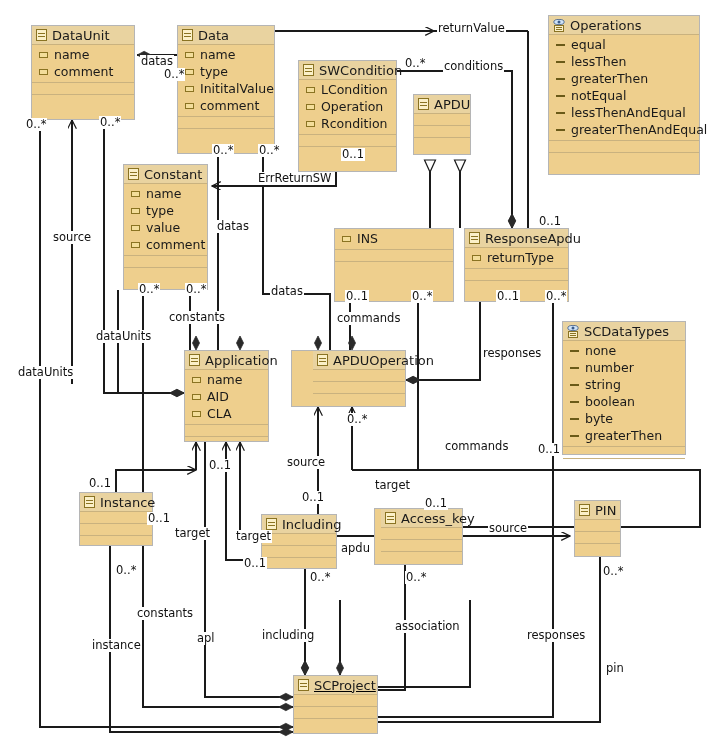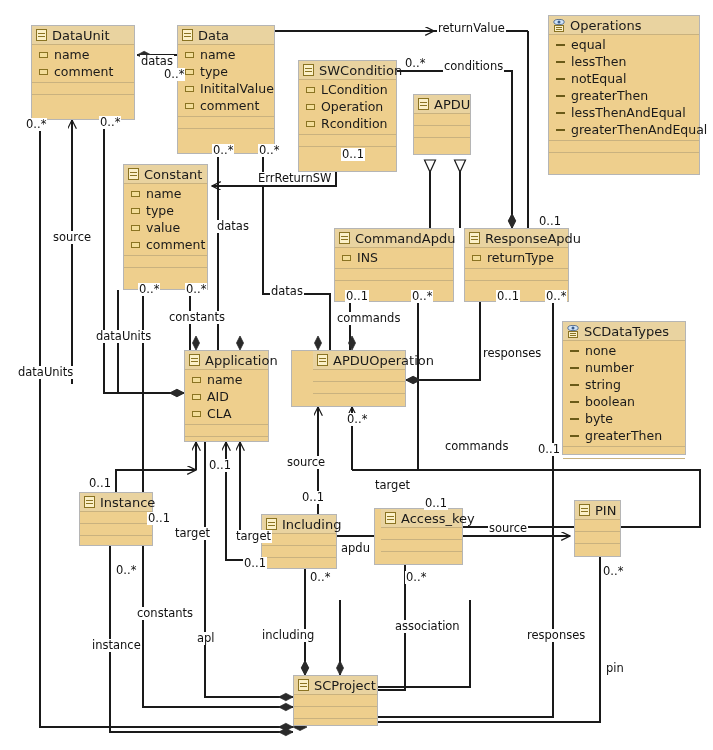--- a/index.html
+++ b/index.html
@@ -351,28 +351,28 @@
           <div class="attr-row">
             <span class="ico-lit"></span>
             <span class="attr-label">equal</span>
           </div>
           <div class="attr-row">
             <span class="ico-lit"></span>
             <span class="attr-label">lessThen</span>
           </div>
           <div class="attr-row">
             <span class="ico-lit"></span>
+            <span class="attr-label">greaterThen</span>
+          </div>
+          <div class="attr-row">
+            <span class="ico-lit"></span>
             <span class="attr-label">notEqual</span>
           </div>
           <div class="attr-row">
             <span class="ico-lit"></span>
-            <span class="attr-label">greaterThen</span>
-          </div>
-          <div class="attr-row">
-            <span class="ico-lit"></span>
             <span class="attr-label">lessThenAndEqual</span>
           </div>
           <div class="attr-row">
             <span class="ico-lit"></span>
             <span class="attr-label">greaterThenAndEqual</span>
           </div>
         </div>
         <div class="compartment empty-comp"></div>
         <div class="compartment last empty-comp"></div>
       </div>
@@ -396,24 +396,20 @@
           </div>
           <div class="attr-row">
             <span class="ico-attr"></span>
             <span class="attr-label">comment</span>
           </div>
         </div>
         <div class="compartment empty-comp"></div>
         <div class="compartment last empty-comp"></div>
       </div>
       <div class="uml-class" style="left: 334px; top: 228px; width: 120px; height: 74px;">
-        <div class="uml-header">
-          <span class="ico-class"></span>
-          <span class="uml-name">CommandApdu</span>
-        </div>
         <div class="compartment attr-list">
           <div class="attr-row">
             <span class="ico-attr"></span>
             <span class="attr-label">INS</span>
           </div>
         </div>
         <div class="compartment empty-comp"></div>
         <div class="compartment last empty-comp"></div>
       </div>
       <div class="uml-class" style="left: 464px; top: 228px; width: 105px; height: 74px;">
@@ -530,21 +526,21 @@
       </div>
       <div class="uml-class" style="left: 574px; top: 500px; width: 47px; height: 57px;">
         <div class="uml-header">
           <span class="ico-class"></span>
           <span class="uml-name">PIN</span>
         </div>
         <div class="compartment attr-list empty-comp"></div>
         <div class="compartment empty-comp"></div>
         <div class="compartment last empty-comp"></div>
       </div>
-      <div class="uml-class" style="left: 293px; top: 675px; width: 85px; height: 51px;">
+      <div class="uml-class" style="left: 293px; top: 675px; width: 85px; height: 59px; text-decoration: underline;">
         <div class="uml-header">
           <span class="ico-class"></span>
           <span class="uml-name">SCProject</span>
         </div>
         <div class="compartment attr-list empty-comp"></div>
         <div class="compartment empty-comp"></div>
         <div class="compartment last empty-comp"></div>
       </div>
     </div>
   <div id="labelLayer">

